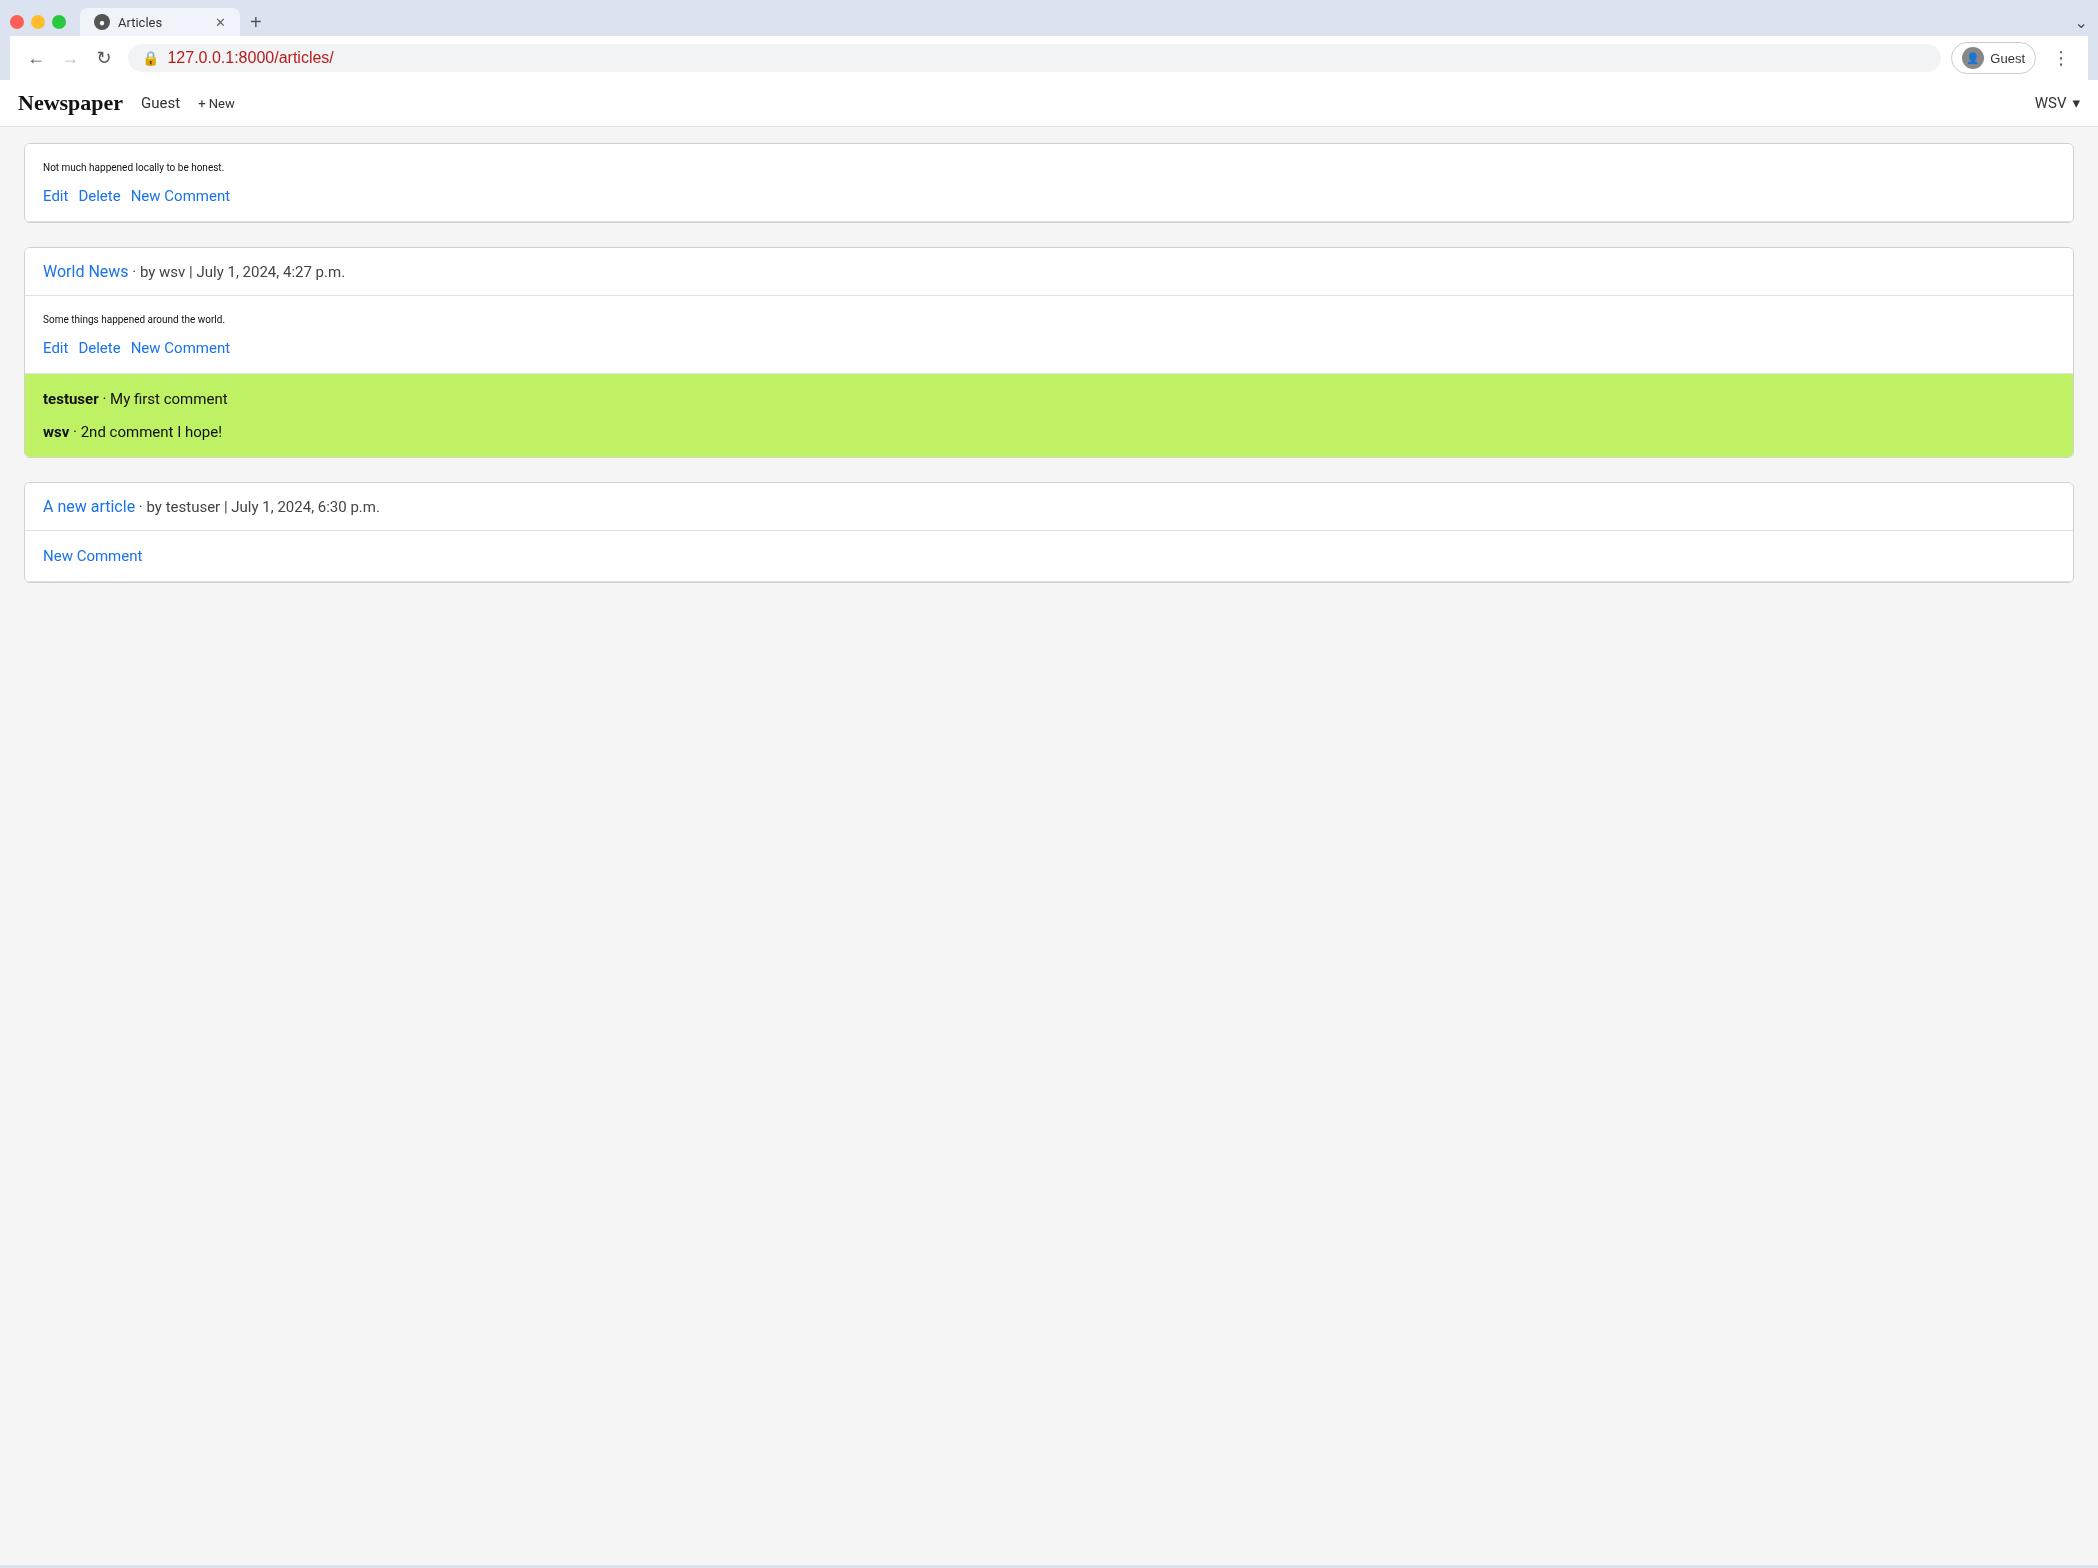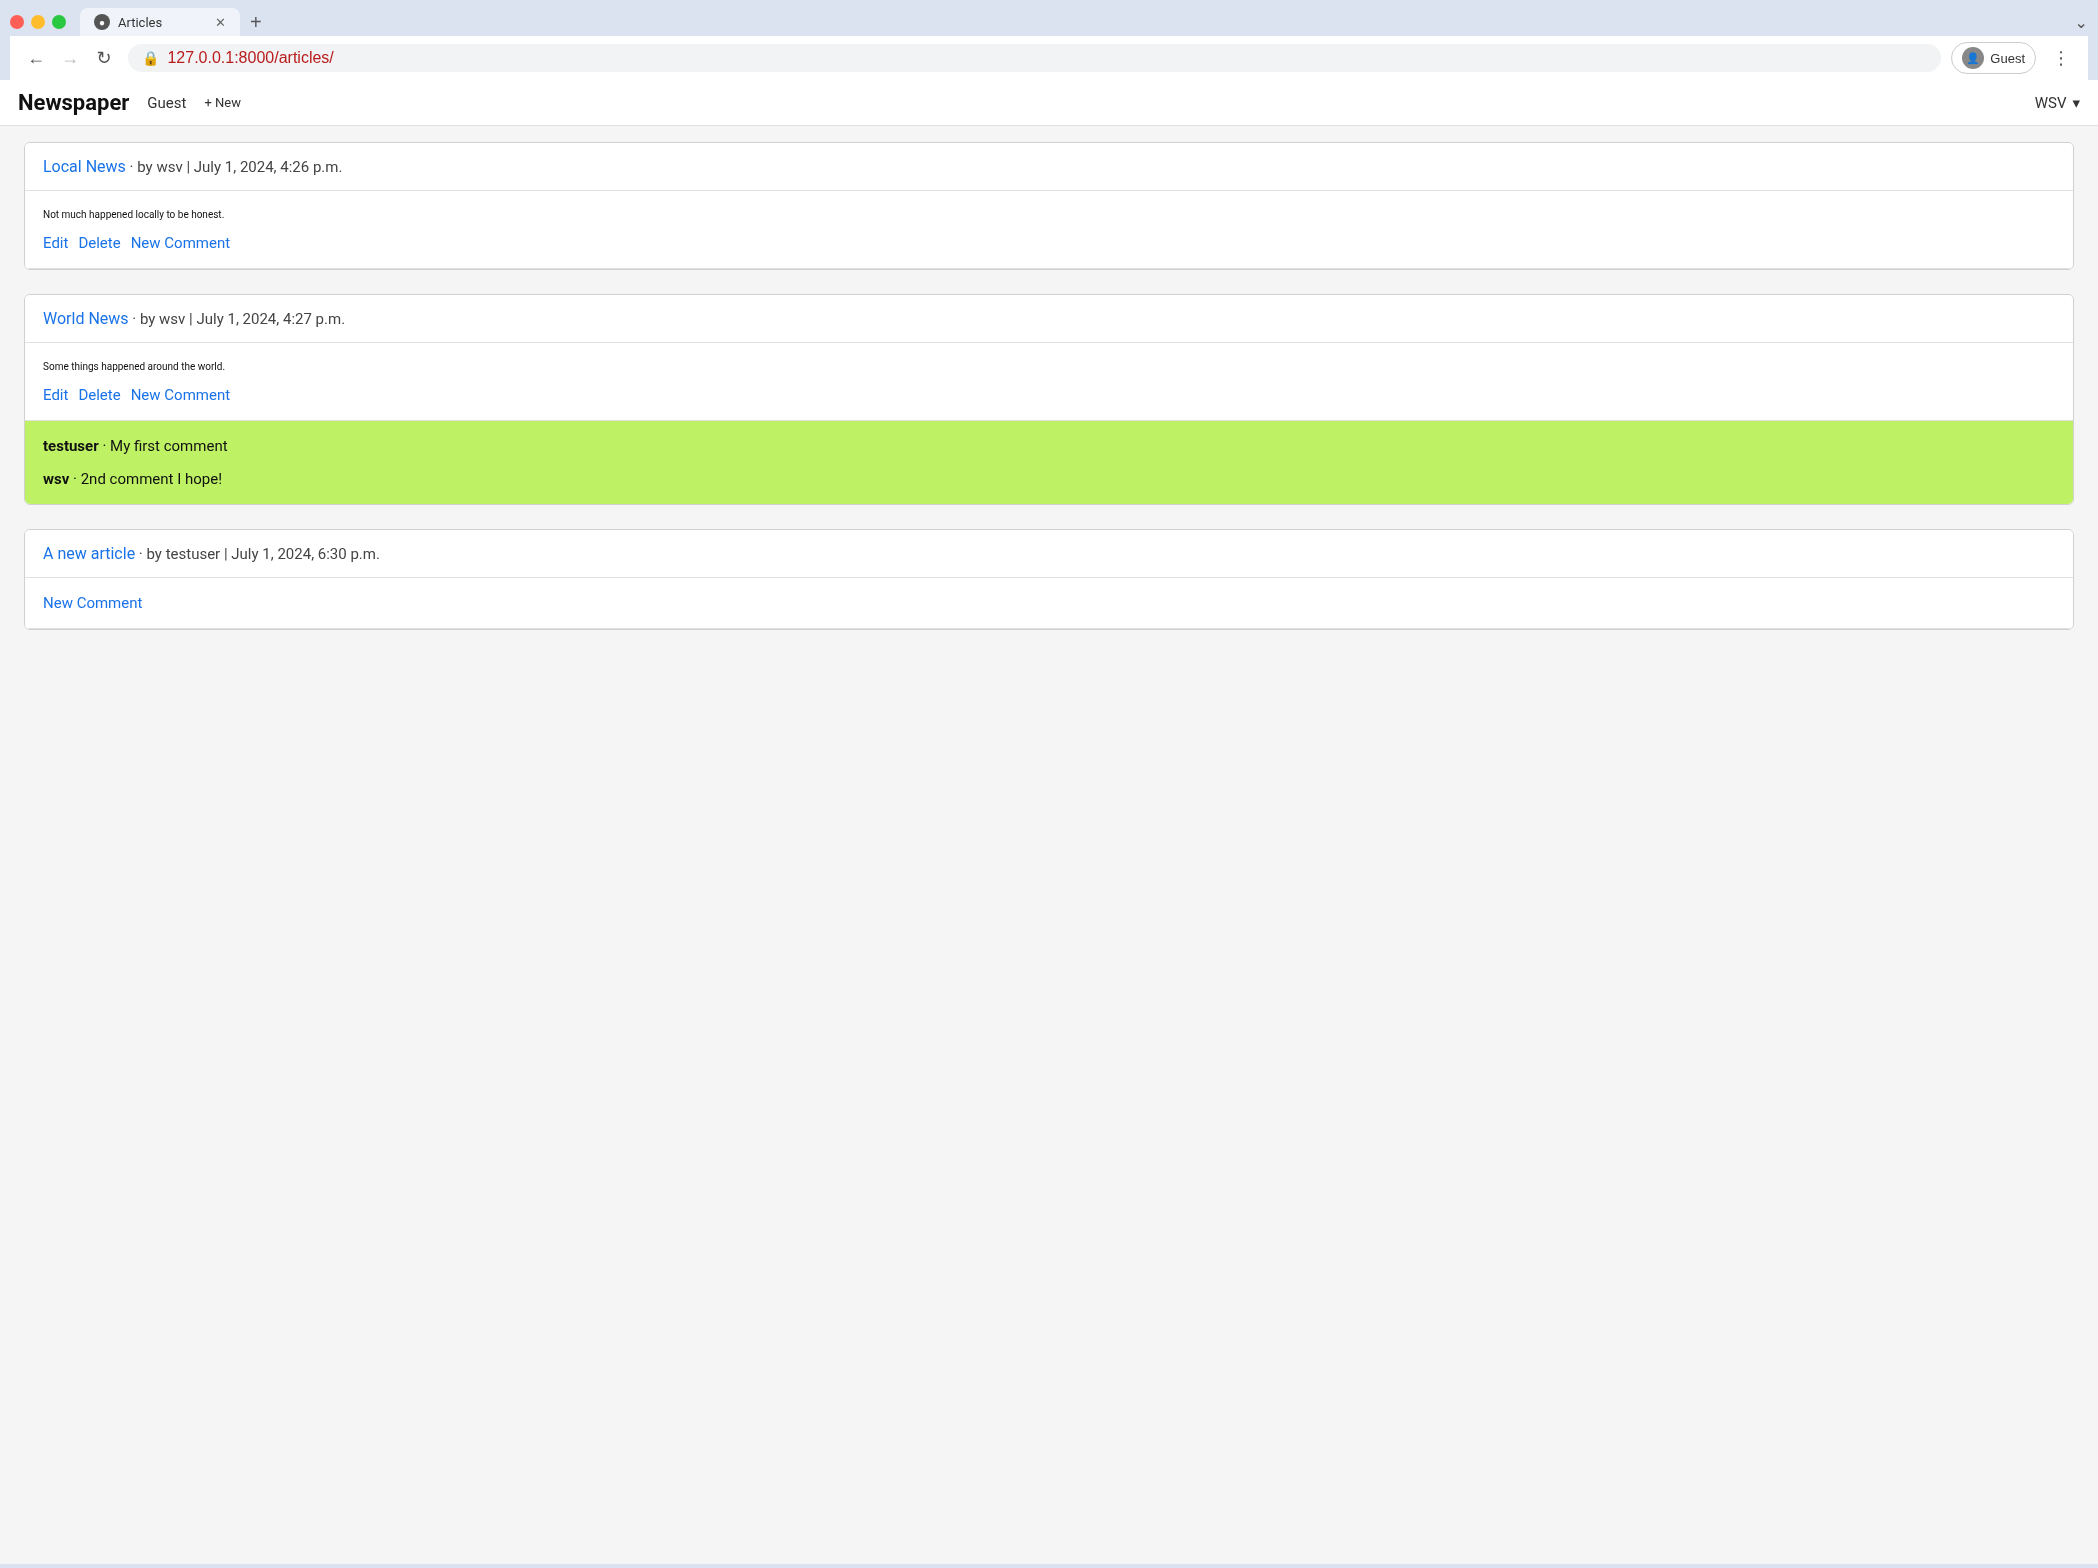--- a/index.html
+++ b/index.html
@@ -195,20 +195,21 @@
       padding: 10px 18px;
       background: white;
       border-bottom: 1px solid #e0e0e0;
       gap: 18px;
     }
 
     .app-title {
       font-size: 22px;
       font-weight: bold;
       color: #111;
+      font-family: Liberation Serif, serif;
     }
 
     .nav-link {
       font-size: 15px;
       color: #333;
       text-decoration: none;
       cursor: pointer;
     }
 
     .nav-link-new {
@@ -348,21 +349,20 @@
     <a class="nav-link">Guest</a>
     <a class="nav-link-new">+ New</a>
     <div class="nav-user">
       <span>WSV</span>
       <span>▾</span>
     </div>
   </nav>
 
   <div class="articles-container" id="articles-list">
   <div class="article-card">
-        <div class="article-header"><a class="article-title-link">Local News</a><span class="article-meta"> · by wsv | July 1, 2024, 4:26 p.m.</span></div>
         <div class="article-body">
           <p class="article-text">Not much happened locally to be honest.</p>
           <div class="article-actions">
             <a class="action-link">Edit</a>
             <a class="action-link">Delete</a>
             <a class="action-link">New Comment</a>
           </div>
         </div>
       </div>
       <div class="article-card">

